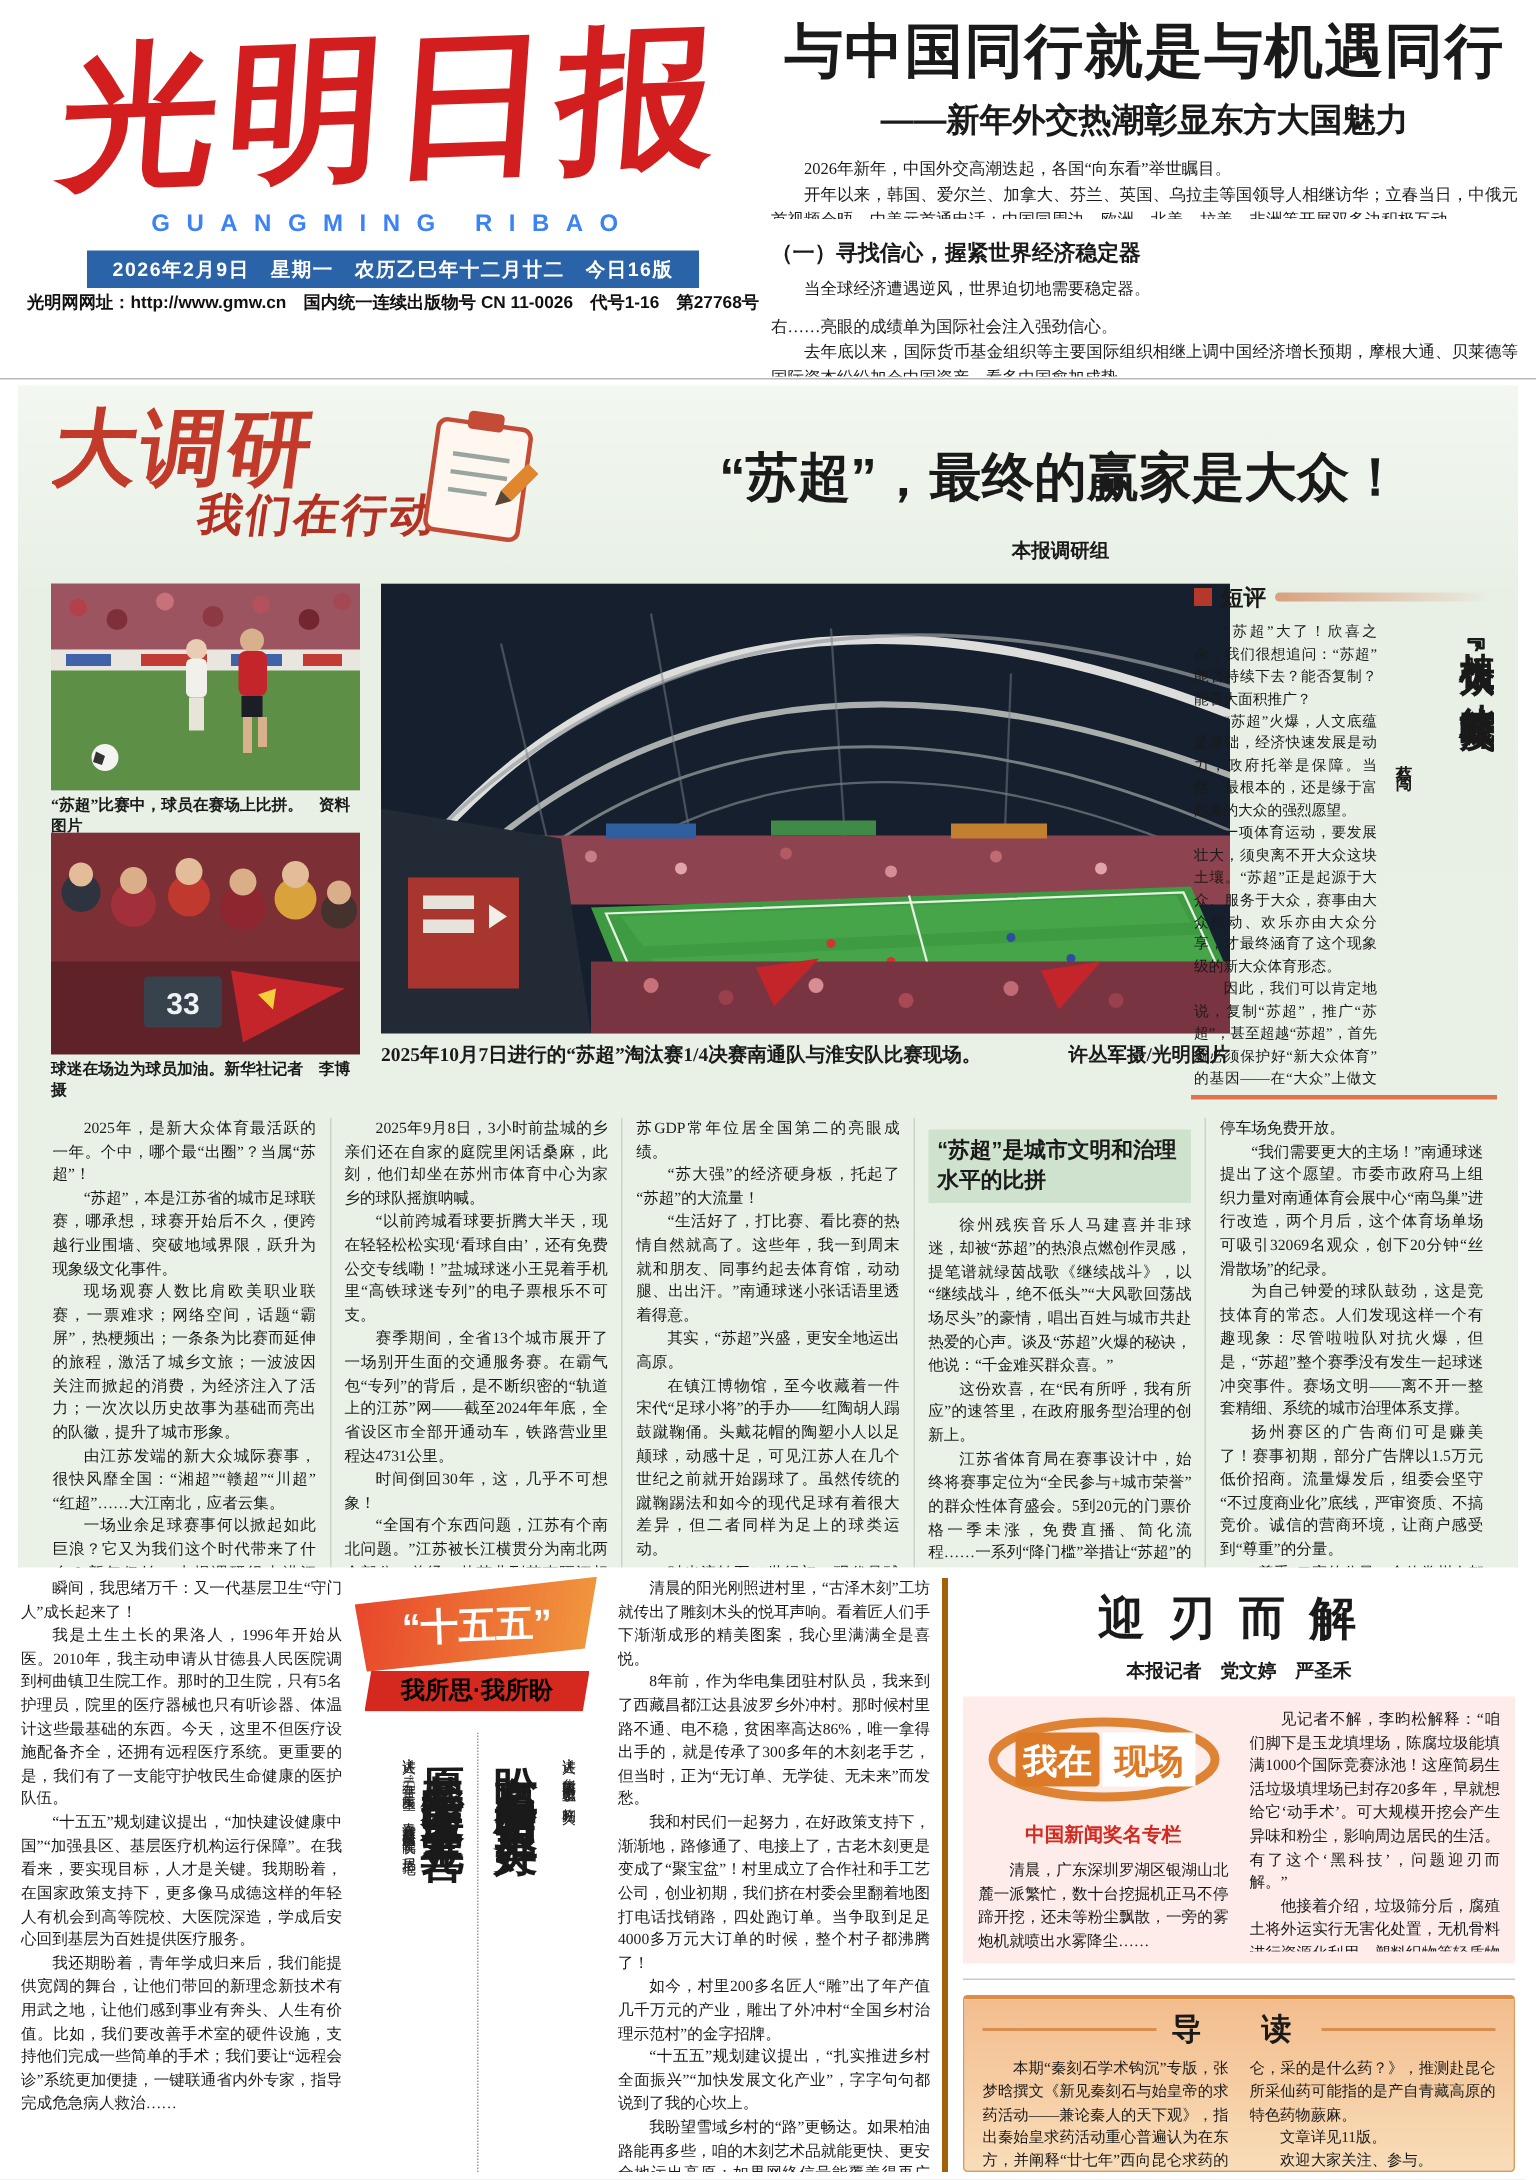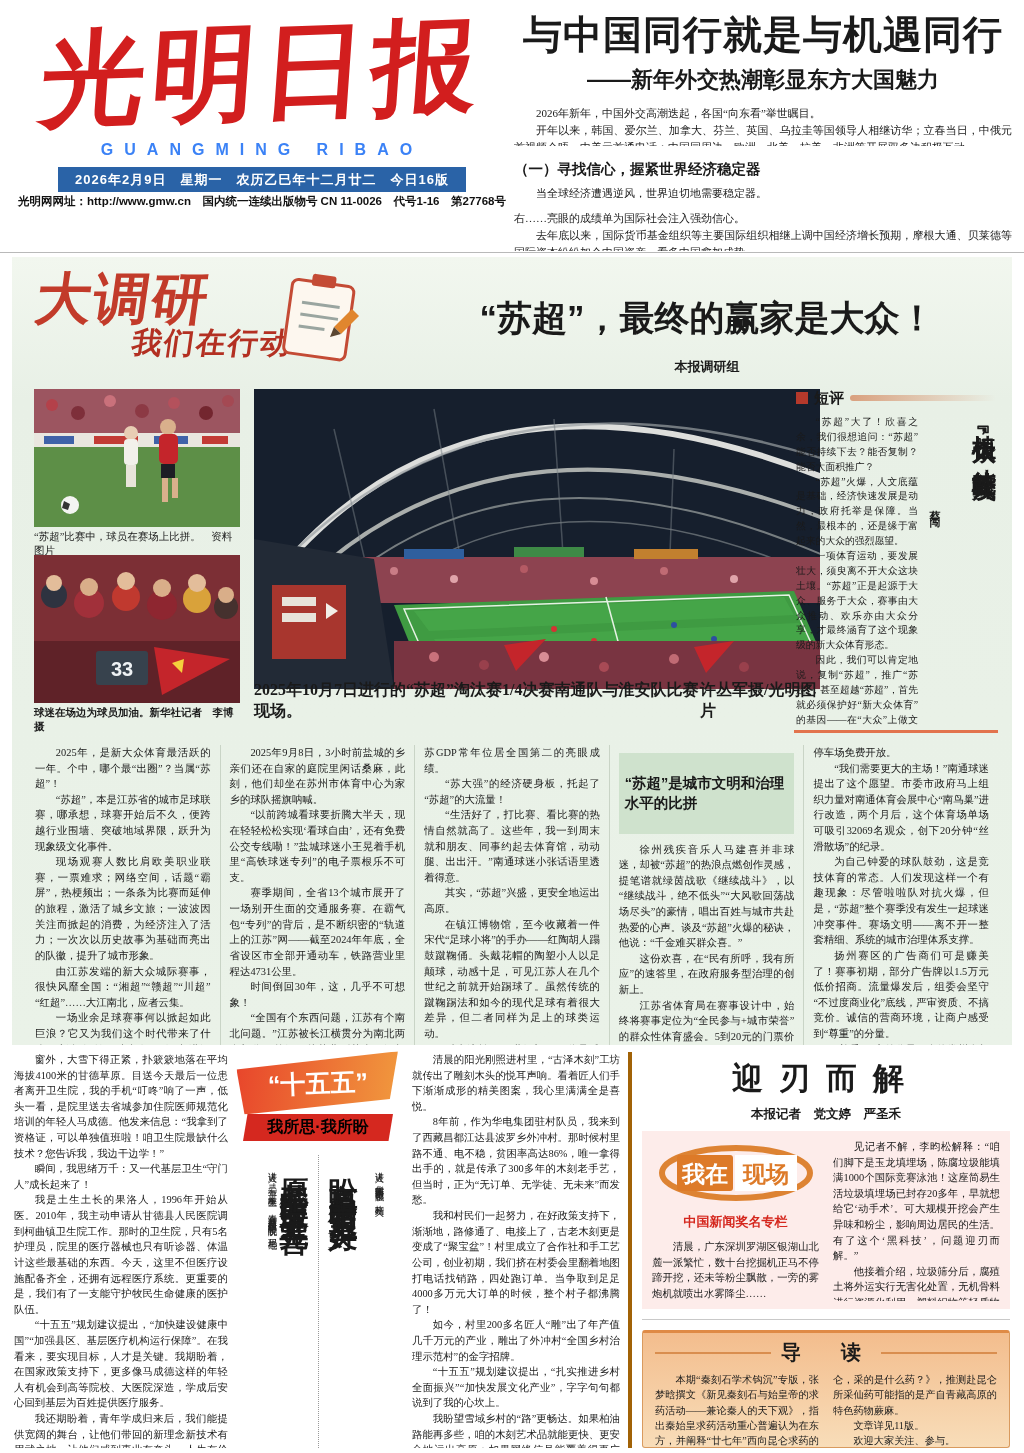--- a/index.html
+++ b/index.html
@@ -49,26 +49,26 @@
          transform:skewX(-8deg);margin:-4px 0 0 96px;letter-spacing:2px;}
   .dy-clip{position:absolute;right:52px;top:0;}
   .feat-headblock{position:absolute;left:390px;right:0;top:0;text-align:center;}
   .feat-headline{font-family:var(--sans);font-size:35px;font-weight:900;letter-spacing:0px;margin-top:28px;}
   .feat-byline{margin-top:16px;font-size:13px;font-weight:bold;}
 
   
   .feat-photos{position:relative;height:346px;margin-top:4px;}
   .photo{display:block;overflow:hidden;background:#ccc;}
   .ph1{position:absolute;left:8px;top:0;width:206px;height:138px;}
-  .cap1{position:absolute;left:8px;top:141px;width:206px;font-size:10.5px;font-weight:normal;}
+  .cap1{position:absolute;left:8px;top:141px;width:206px;font-size:10.5px;font-weight:bold;}
   .ph2{position:absolute;left:8px;top:166px;width:206px;height:148px;}
   .cap2{position:absolute;left:8px;top:317px;width:206px;font-size:10.5px;font-weight:bold;}
   .phmain{position:absolute;left:228px;top:0;width:566px;height:300px;}
-  .capmain{position:absolute;left:228px;top:291px;width:566px;display:flex;
-           justify-content:space-between;font-size:16px;font-weight:bold;}
+  .capmain{position:absolute;left:228px;top:305px;width:566px;display:flex;
+           justify-content:space-between;font-size:13px;font-weight:bold;}
 
   
   .screview{position:absolute;right:0;top:-4px;width:204px;height:348px;
             border-bottom:3px solid #e2734d;padding:2px 2px 6px;}
   .sc-head{display:flex;align-items:center;gap:6px;height:22px;}
   .sc-sq{width:12px;height:12px;background:#b5392b;}
   .sc-label{font-family:var(--sans);font-size:15px;font-weight:900;}
   .sc-grad{flex:1;height:6px;border-radius:3px;
            background:linear-gradient(90deg,#d9a07e,rgba(217,160,126,0));}
   .sc-flex{display:flex;height:312px;margin-top:6px;overflow:hidden;}
@@ -76,21 +76,21 @@
   .sc-author{writing-mode:vertical-rl;font-size:11px;font-weight:bold;width:20px;
              letter-spacing:6px;padding-top:86px;}
   .sc-title{writing-mode:vertical-rl;font-size:24px;font-weight:900;width:54px;
             letter-spacing:1.5px;line-height:1.05;text-align:start;font-family:var(--serif);}
 
   
   .feat-body{display:flex;margin-top:10px;height:300px;overflow:hidden;}
   .fcol{flex:1;padding:0 9px;font-size:10.4px;line-height:1.5;overflow:hidden;}
   .fcol + .fcol{border-left:1px solid #c9d4c6;}
   .green-subhead{background:#cfe2cd;font-family:var(--sans);font-size:14.5px;font-weight:900;
-                 line-height:1.4;padding:20px 6px;margin:8px 0;text-indent:0;}
+                 line-height:1.4;padding:4px 6px;margin:8px 0;text-indent:0;}
 
   
   .bottom{position:absolute;left:14px;right:14px;top:1052px;height:396px;display:flex;}
   .bcol-text{font-size:10.4px;line-height:1.5;overflow:hidden;}
   .b-left{width:214px;}
 
   .b-wsw{width:180px;padding:0 6px;display:flex;flex-direction:column;}
   .wsw-flag{position:relative;width:162px;height:58px;margin:2px auto 0;
             background:linear-gradient(100deg,#e8452b,#f19a3e);
             clip-path:polygon(0 22%,100% 0,94% 82%,4% 100%);
@@ -351,21 +351,20 @@
           <p class="para">扬州赛区的广告商们可是赚美了！赛事初期，部分广告牌以1.5万元低价招商。流量爆发后，组委会坚守“不过度商业化”底线，严审资质、不搞竞价。诚信的营商环境，让商户感受到“尊重”的分量。</p>
           <p class="para">“尊重”二字的分量，全体常州人都能体会得到。常州，最终成绩垫底、被网友并无恶意地调侃为“十三妹”。宽宏睿智的常州人，顺势推出“常宝”城市IP。这只粉红色的萌龙，象征着在挫折中依然乐观向上的城市精神。市长自己在网上回复“爱你的常宝和你爱的常宝”。一夜之间，“常宝”火了，让赛场上屡败屡战的常州在城市好感度比拼中排第一。（下转4版）</p>
         </div>
     </div>
   </div>
 
   <div class="bottom">
 
     <div class="b-left bcol-text">
       <div>
-          <p class="para">窗外，大雪下得正紧，扑簌簌地落在平均海拔4100米的甘德草原。目送今天最后一位患者离开卫生院，我的手机“叮咚”响了一声，低头一看，是院里送去省城参加住院医师规范化培训的年轻人马成德。他发来信息：“我拿到了资格证，可以单独值班啦！咱卫生院最缺什么技术？您告诉我，我边干边学！”</p>
           <p class="para">瞬间，我思绪万千：又一代基层卫生“守门人”成长起来了！</p>
           <p class="para">我是土生土长的果洛人，1996年开始从医。2010年，我主动申请从甘德县人民医院调到柯曲镇卫生院工作。那时的卫生院，只有5名护理员，院里的医疗器械也只有听诊器、体温计这些最基础的东西。今天，这里不但医疗设施配备齐全，还拥有远程医疗系统。更重要的是，我们有了一支能守护牧民生命健康的医护队伍。</p>
           <p class="para">“十五五”规划建议提出，“加快建设健康中国”“加强县区、基层医疗机构运行保障”。在我看来，要实现目标，人才是关键。我期盼着，在国家政策支持下，更多像马成德这样的年轻人有机会到高等院校、大医院深造，学成后安心回到基层为百姓提供医疗服务。</p>
           <p class="para">我还期盼着，青年学成归来后，我们能提供宽阔的舞台，让他们带回的新理念新技术有用武之地，让他们感到事业有奔头、人生有价值。比如，我们要改善手术室的硬件设施，支持他们完成一些简单的手术；我们要让“远程会诊”系统更加便捷，一键联通省内外专家，指导完成危急病人救治……</p>
         </div>
 
     </div>
 
     <div class="b-wsw">
       <div class="wsw-flag">“十五五”</div>

